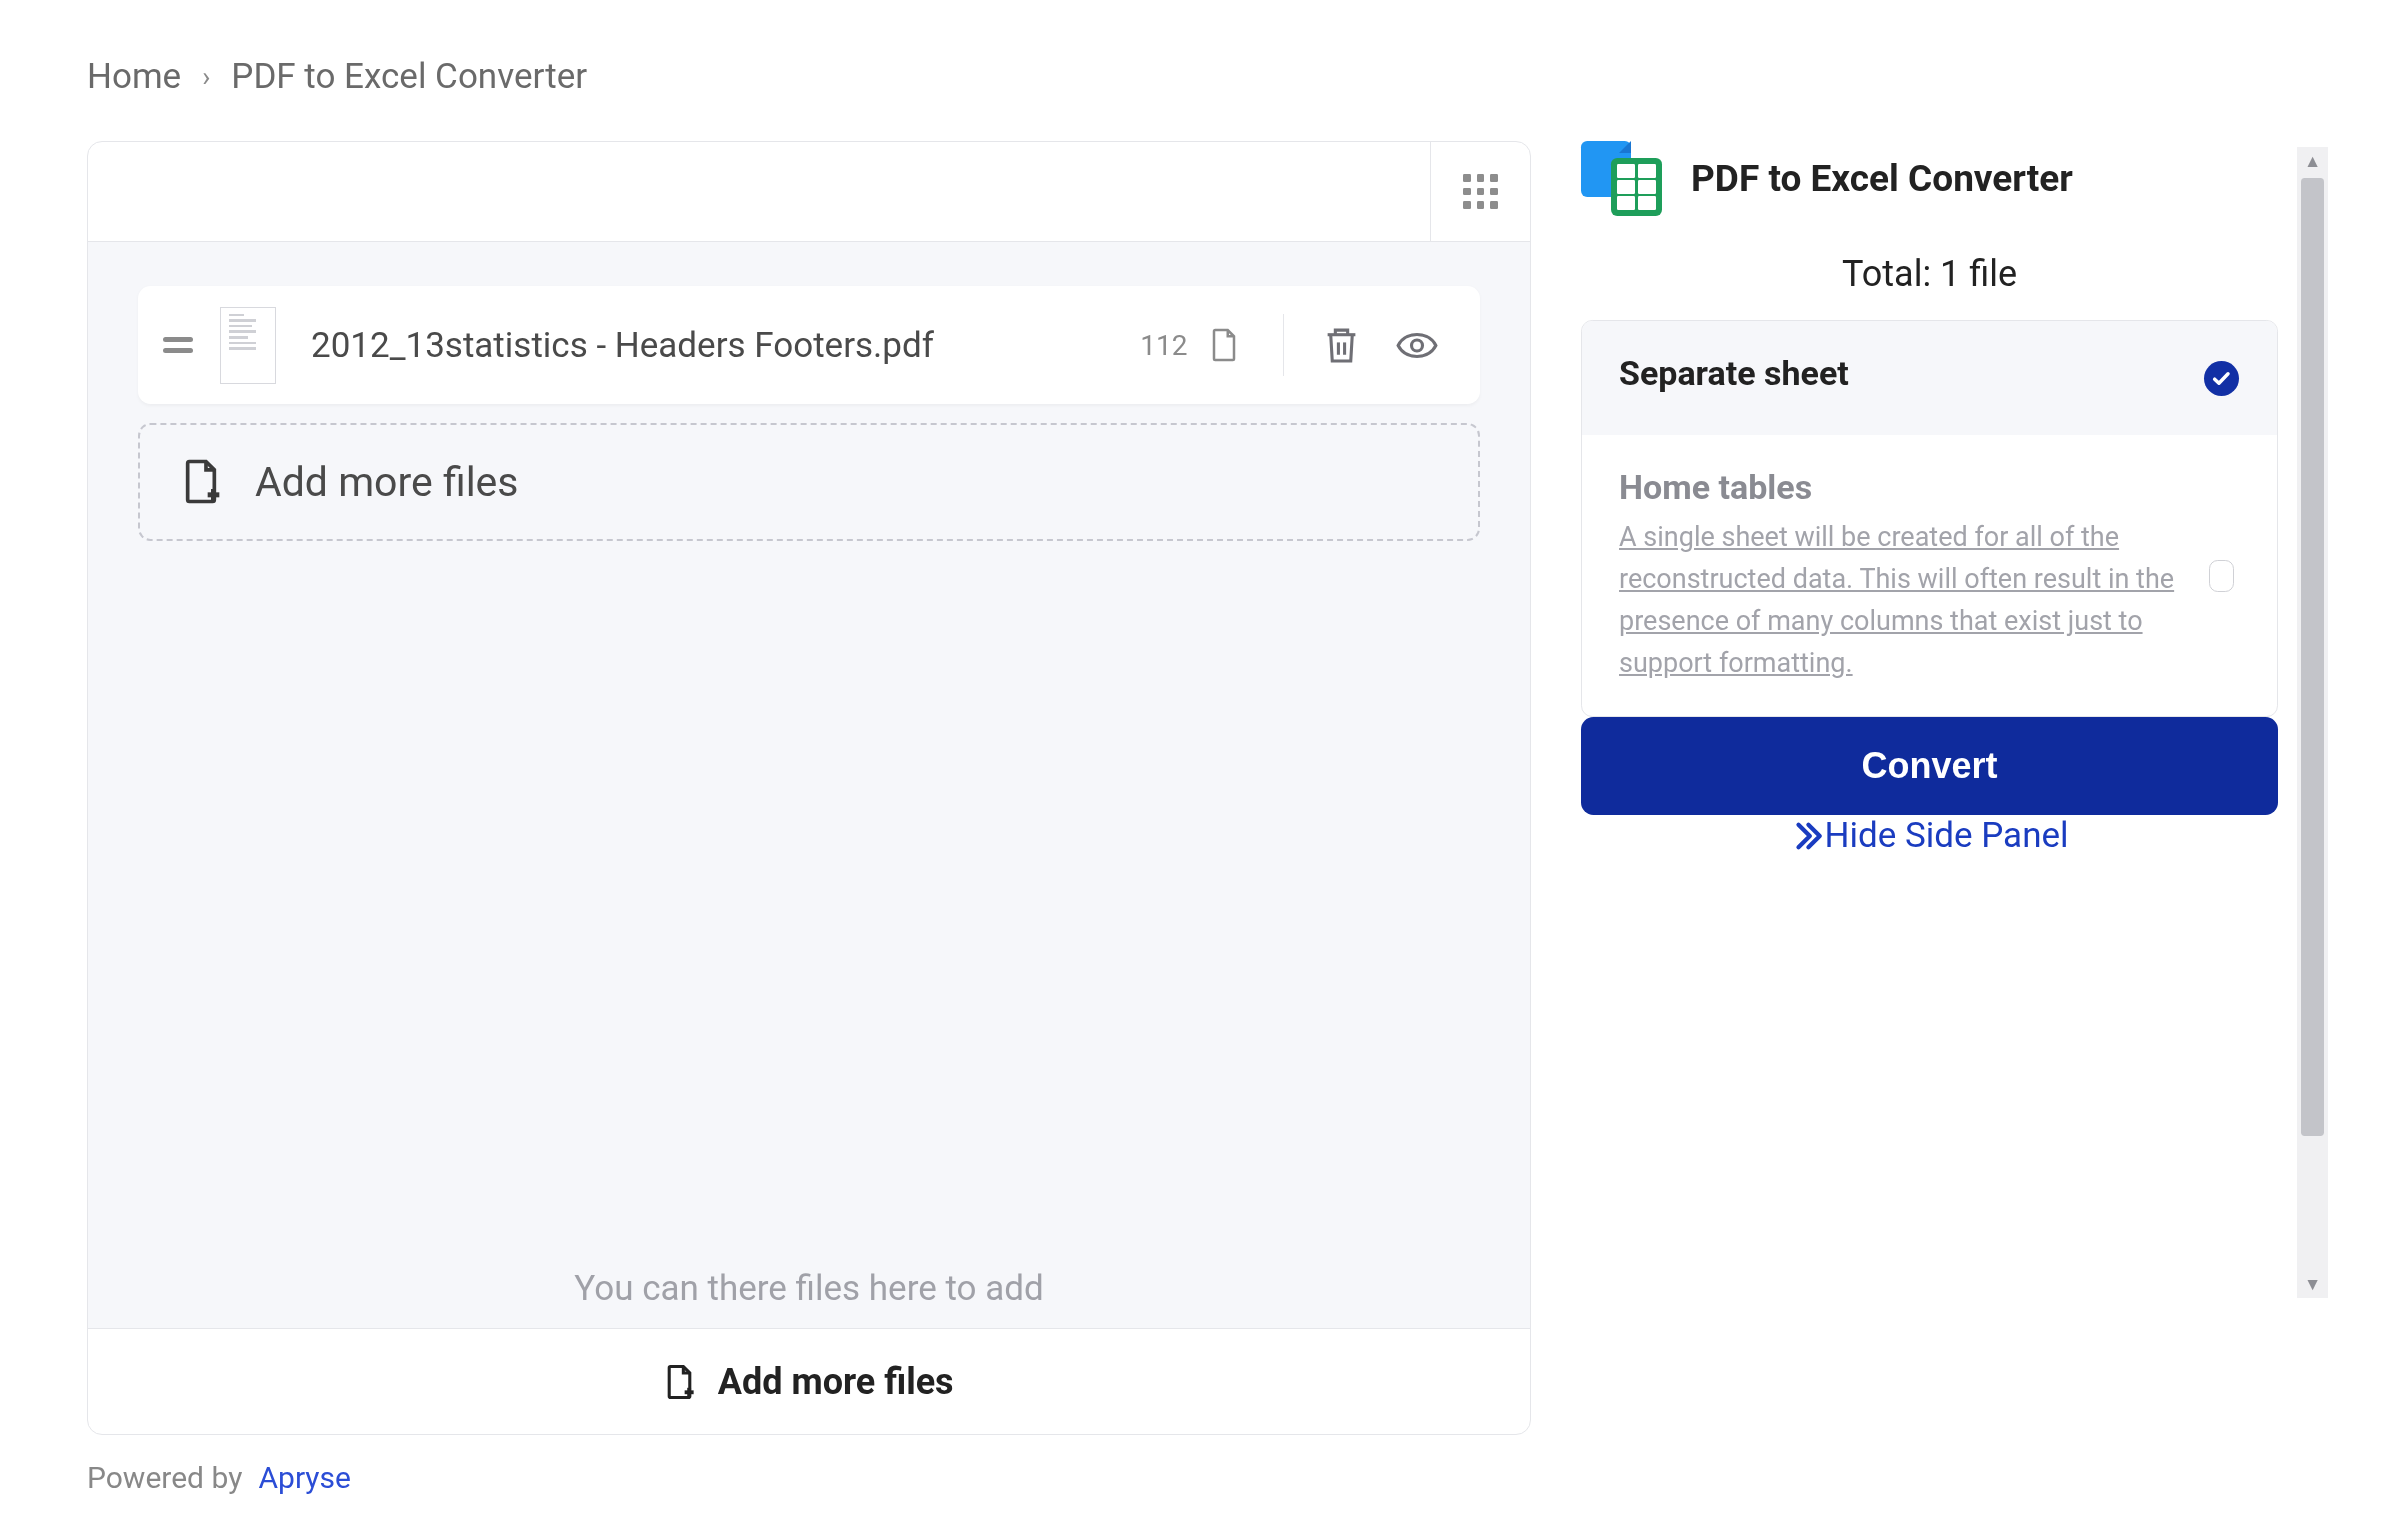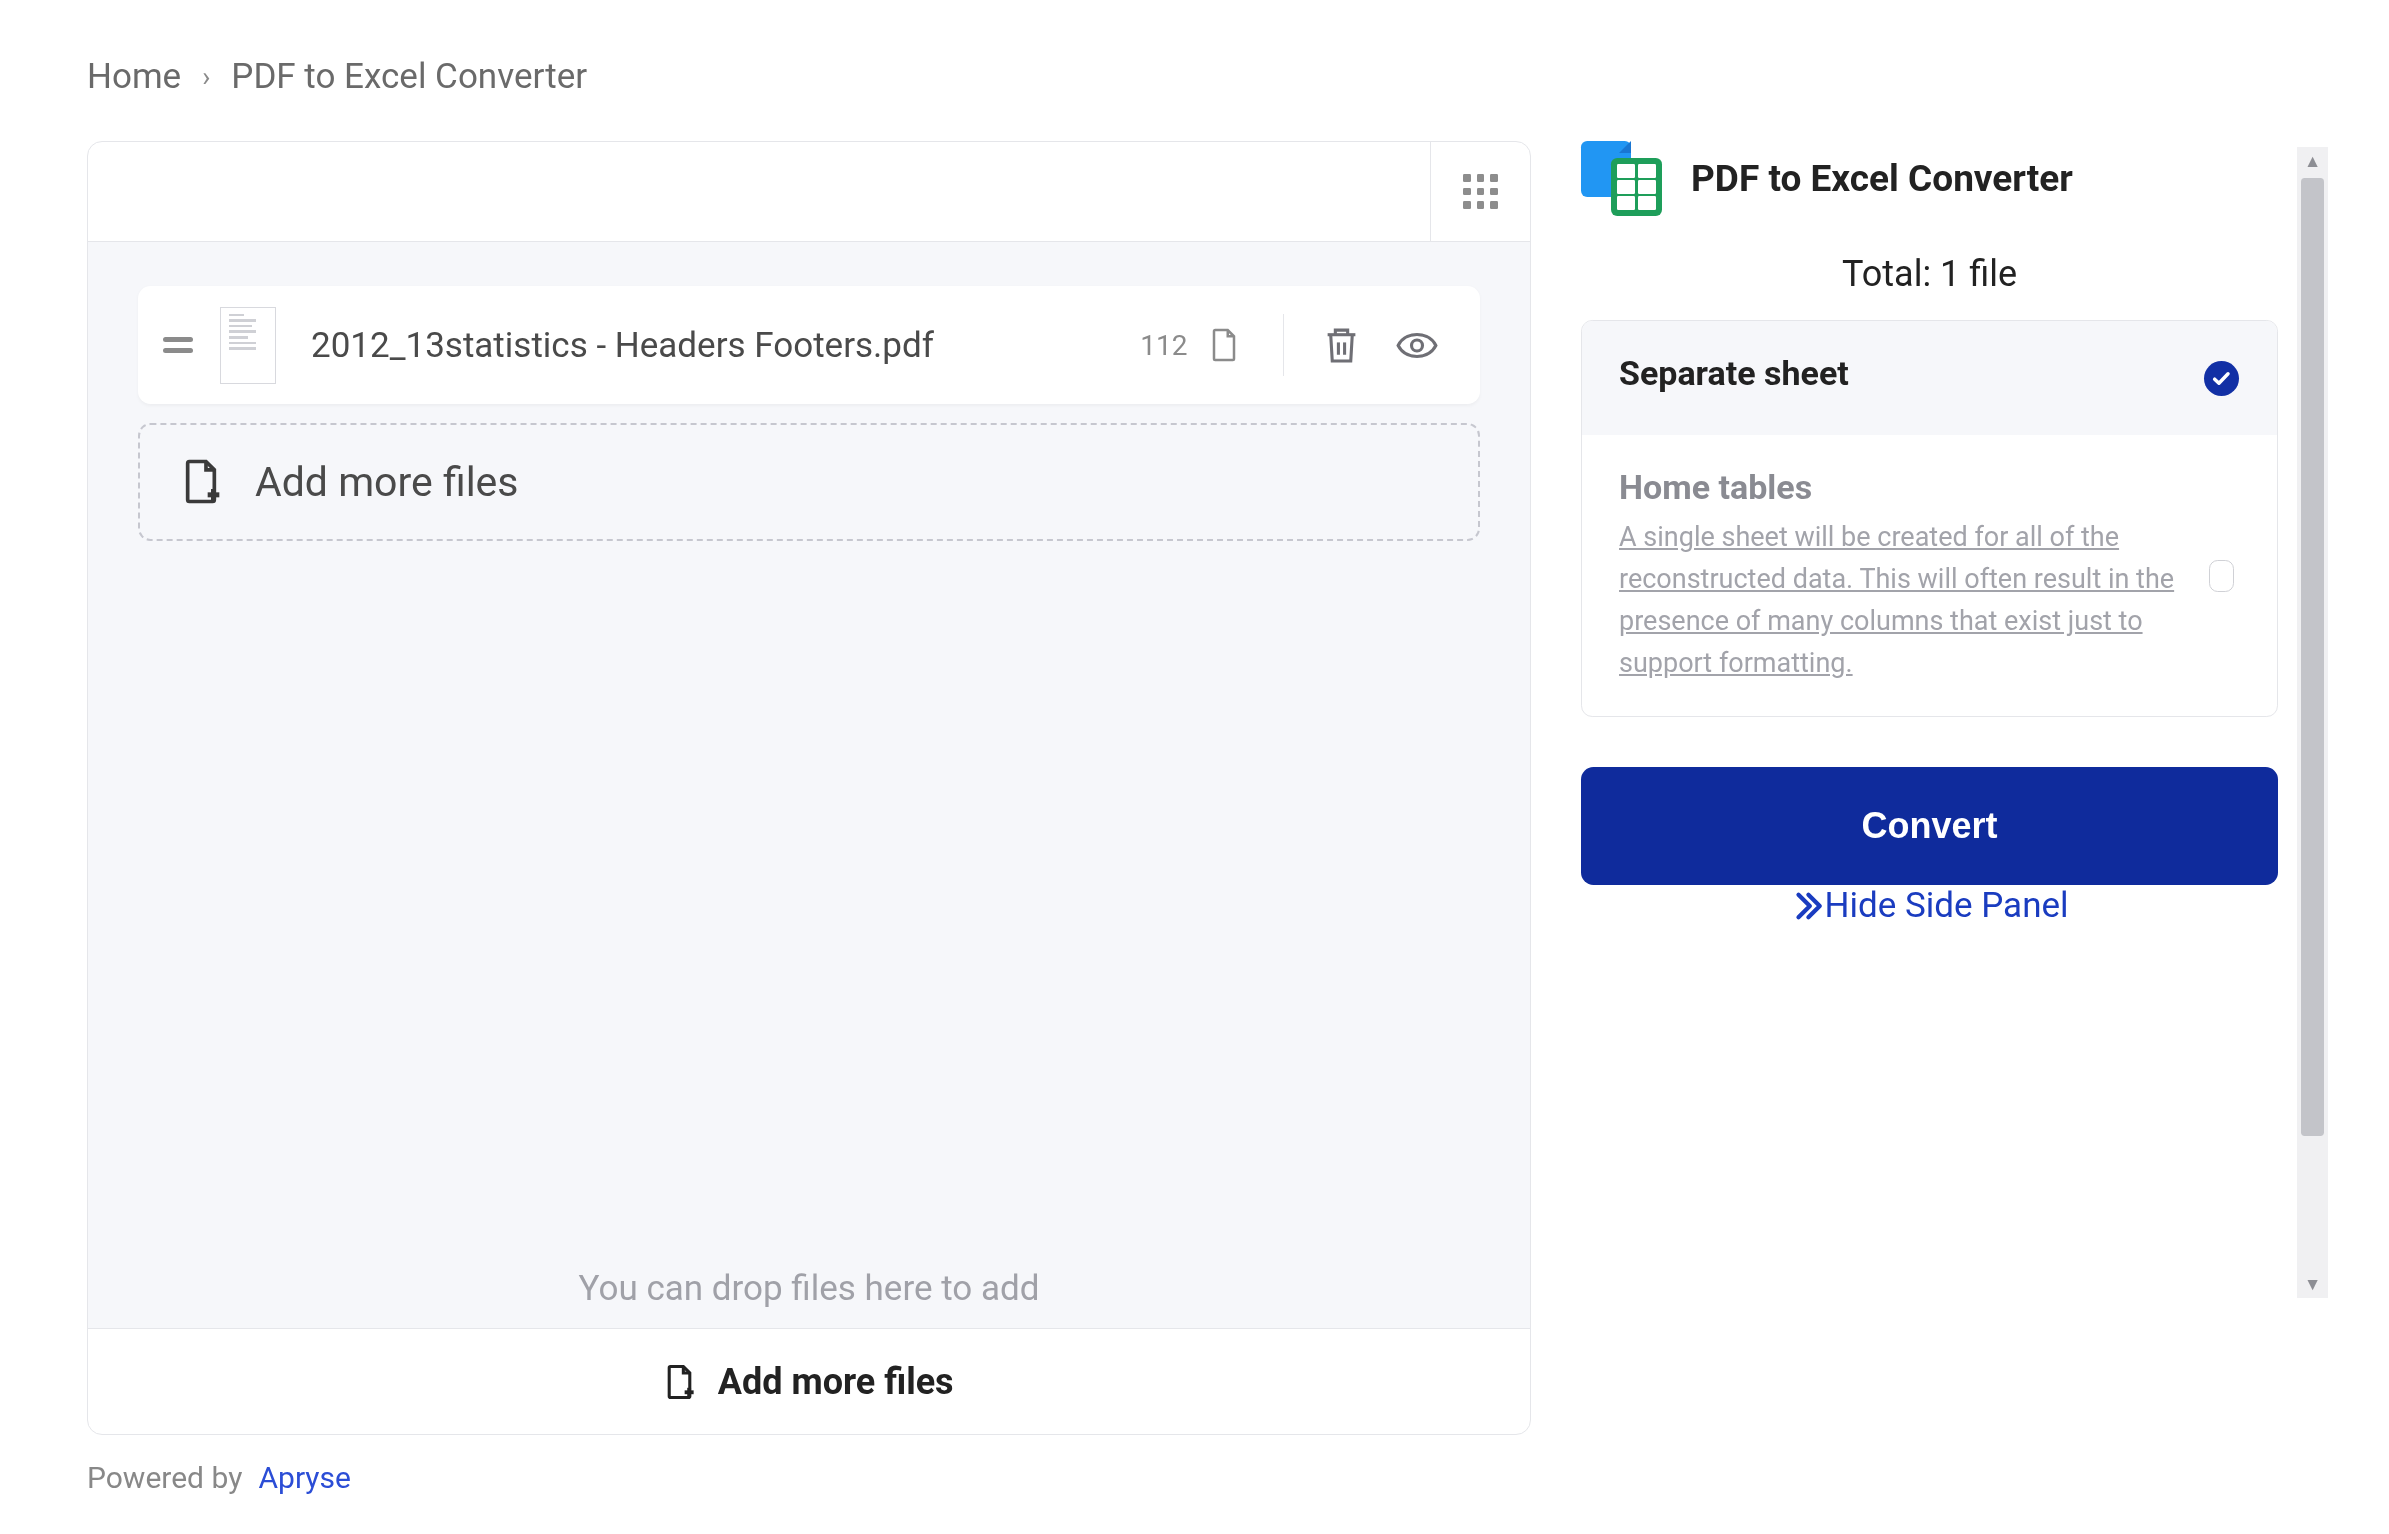--- a/index.html
+++ b/index.html
@@ -288,23 +288,22 @@
   justify-content: center;
 }
 .empty-check {
   width: 25px;
   height: 32px;
   border: 1.9px solid #d0d1d6;
   border-radius: 8.7px;
 }
 
 .convert-btn {
-  margin-top: 50px;
   width: 100%;
-  height: 118px;
+  height: 98px;
   background: #0f2b9c;
   color: #fff;
   border: none;
   border-radius: 12.4px;
   font-size: 36px;
   font-weight: 700;
   cursor: pointer;
 }
 
 .hide-panel {
@@ -420,21 +419,21 @@
         <div class="add-more-dashed">
           <svg width="40" height="47" viewBox="0 0 24 28" fill="none" stroke="#3a3a3a" stroke-width="2.2">
             <path d="M5 2h10l5 5v18a1 1 0 0 1-1 1H5a1 1 0 0 1-1-1V3a1 1 0 0 1 1-1z"></path>
             <path d="M15 2v5h5"></path>
             <path d="M16 22h7" stroke-width="3"></path>
               <path d="M19.5 18.5v7" stroke-width="3"></path>
           </svg>
           <span class="add-text">Add more files</span>
         </div>
 
-        <div class="drop-hint">You can drop files here to add</div>
+        <div class="drop-hint">You can there files here to add</div>
       </div>
 
       <div class="panel-footer">
         <svg width="31" height="36" viewBox="0 0 24 28" fill="none" stroke="#222" stroke-width="2.4">
           <path d="M5 2h10l5 5v18a1 1 0 0 1-1 1H5a1 1 0 0 1-1-1V3a1 1 0 0 1 1-1z"></path>
           <path d="M15 2v5h5"></path>
           <path d="M16 22h7" stroke-width="3"></path>
             <path d="M19.5 18.5v7" stroke-width="3"></path>
         </svg>
         <span class="footer-text">Add more files</span>

